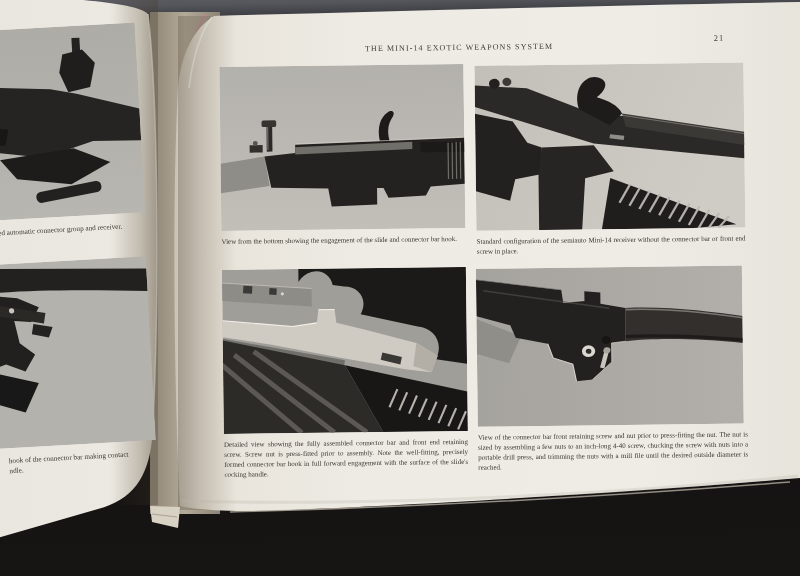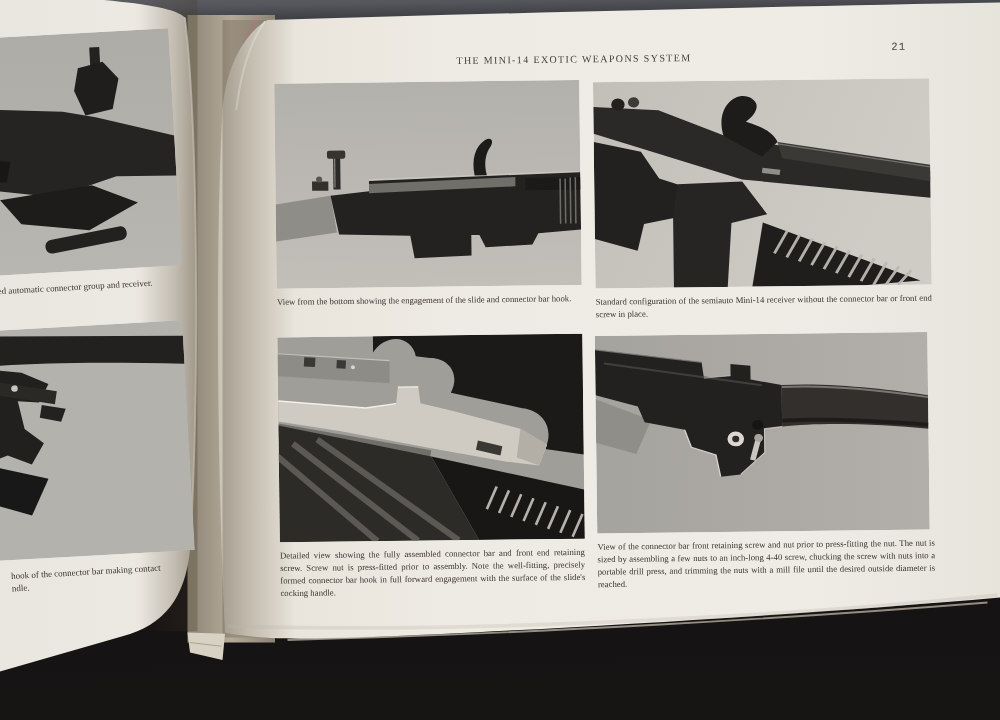--- a/index.html
+++ b/index.html
@@ -10,21 +10,21 @@
   }
   .scene{position:relative;width:800px;height:576px;}
   .bg-svg{position:absolute;left:0;top:0;}
   .photo-svg{display:block;}
   
   .right-content{position:absolute;left:0;top:0;width:800px;height:576px;
     transform:rotate(-0.7deg);transform-origin:460px 280px;color:#3a352f;}
   .running-head{position:absolute;left:352px;top:43px;width:220px;text-align:center;
     font-size:8px;letter-spacing:1.1px;color:#45403a;white-space:nowrap;}
   .page-num{position:absolute;left:708px;top:36px;width:28px;text-align:center;
-    font-size:8.5px;letter-spacing:1px;color:#45403a;font-family:Liberation Mono, monospace;}
+    font-size:8.5px;letter-spacing:1px;color:#45403a;}
   .fig{position:absolute;margin:0;display:flex;flex-direction:column;gap:6px;}
   .f1{left:222px;top:64px;width:246px;}
   .f2{left:477px;top:66px;width:269px;}
   .f3{left:222px;top:267px;width:244px;}
   .f4{left:476px;top:269px;width:270px;}
   .cap{font-size:7px;line-height:10px;color:#3a352f;text-align:justify;
     font-family:"Liberation Serif","DejaVu Serif",serif;}
   .cap.nowrap{white-space:nowrap;text-align:left;}
   
   .left-content{position:absolute;left:0;top:0;width:230px;height:576px;

